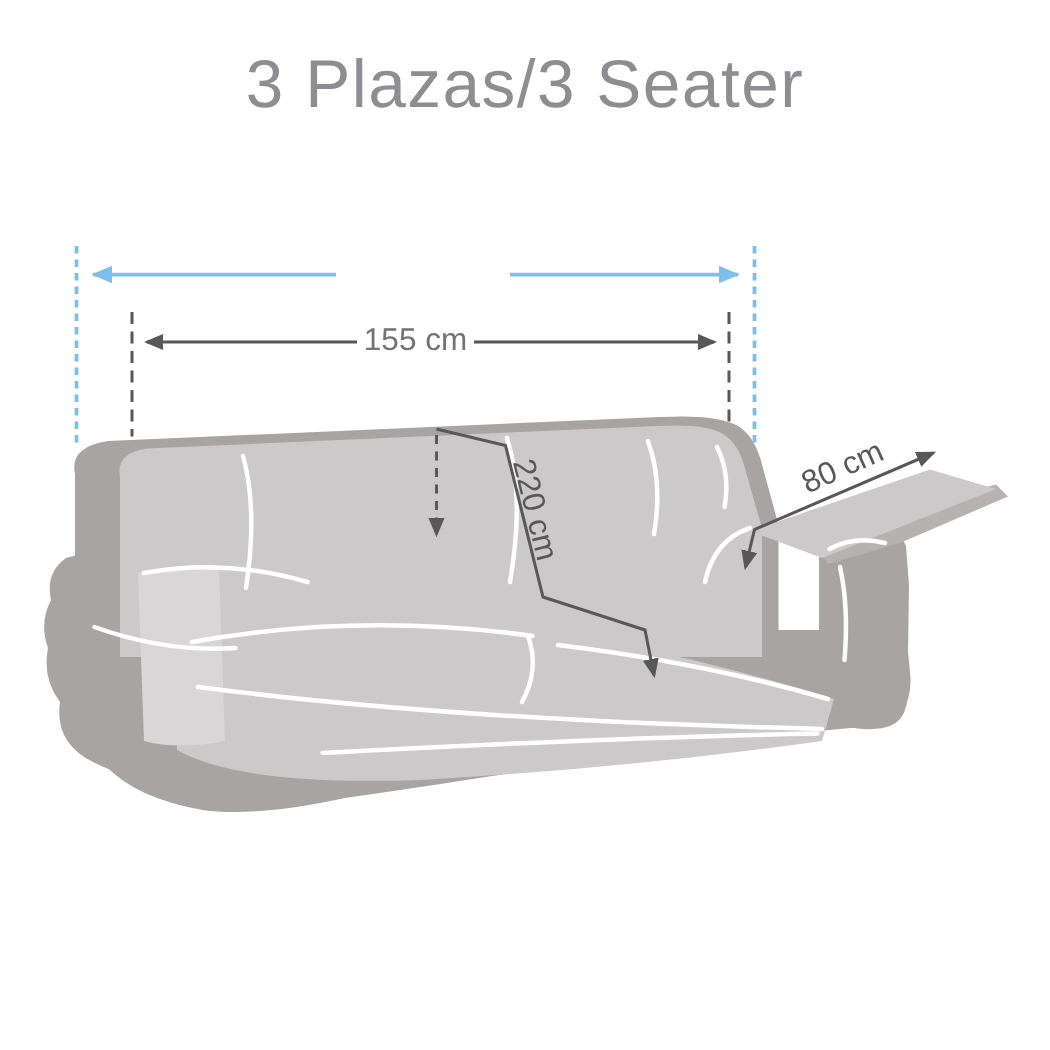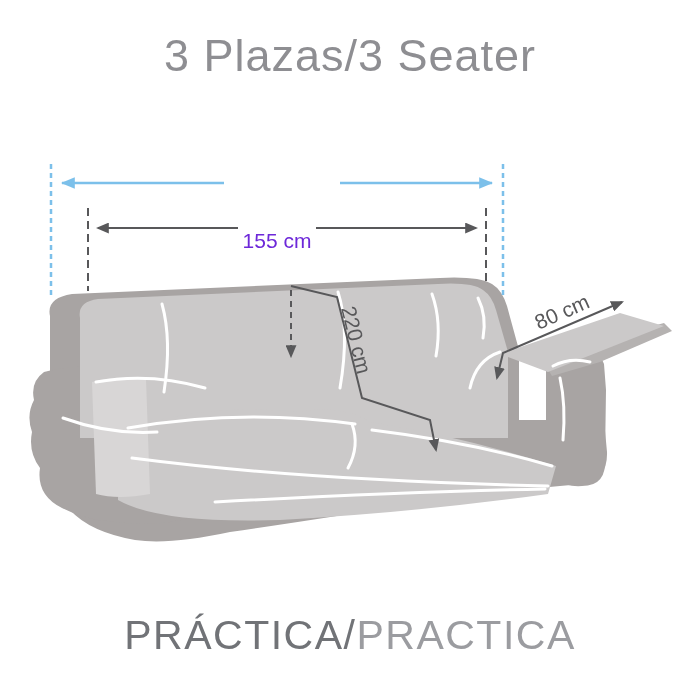--- a/index.html
+++ b/index.html
@@ -14,21 +14,21 @@
     font-size:45px;font-weight:300;letter-spacing:1px;color:#8e8e92;
   }
   #footer{
     left:0;top:612px;width:700px;text-align:center;
     font-size:41px;font-weight:300;letter-spacing:1.5px;
   }
   #footer .f1{color:#717377;font-weight:400;}
   #footer .f2{color:#9b9ca0;font-weight:300;}
   .dim{font-size:21px;transform:translate(-50%,-50%);}
   #label-total{left:283px;top:183px;color:#6fb7e4;}
-  #label-inner{left:277px;top:241px;color:#6d28d9;}
+  #label-inner{left:277px;top:227px;color:#737373;}
   #label-depth{left:356px;top:340px;color:#58585a;transform:translate(-50%,-50%) rotate(76deg);}
   #label-flap{left:562px;top:312px;color:#58585a;transform:translate(-50%,-50%) rotate(-24deg);}
   .dark{fill:#a8a4a3;}
   .cover{fill:#cbc9c9;}
   .coverlight{fill:#d8d6d6;}
   .shadow{fill:#b5b2b1;}
   .crease{fill:none;stroke:#ffffff;stroke-width:3;stroke-linecap:round;}
   .blueline{fill:none;stroke-width:2.5;}
   .darkline{fill:none;stroke-width:2;}
 </style>
@@ -108,17 +108,14 @@
       <polyline fill="none" points="622,302 503,353 497,378" marker-start="url(#adr)" marker-end="url(#ad)"></polyline>
     </g>
   </svg>
 
   <div id="title" class="lbl">3 Plazas/3 Seater</div>
 
   <div id="label-inner" class="lbl dim">155 cm</div>
   <div id="label-depth" class="lbl dim">220 cm</div>
   <div id="label-flap" class="lbl dim">80 cm</div>
 
-  <div id="footer" class="lbl">
-    <span class="f1">PRÁCTICA/</span><span class="f2">PRACTICA</span>
-  </div>
 
 </div>
 
 </body></html>

